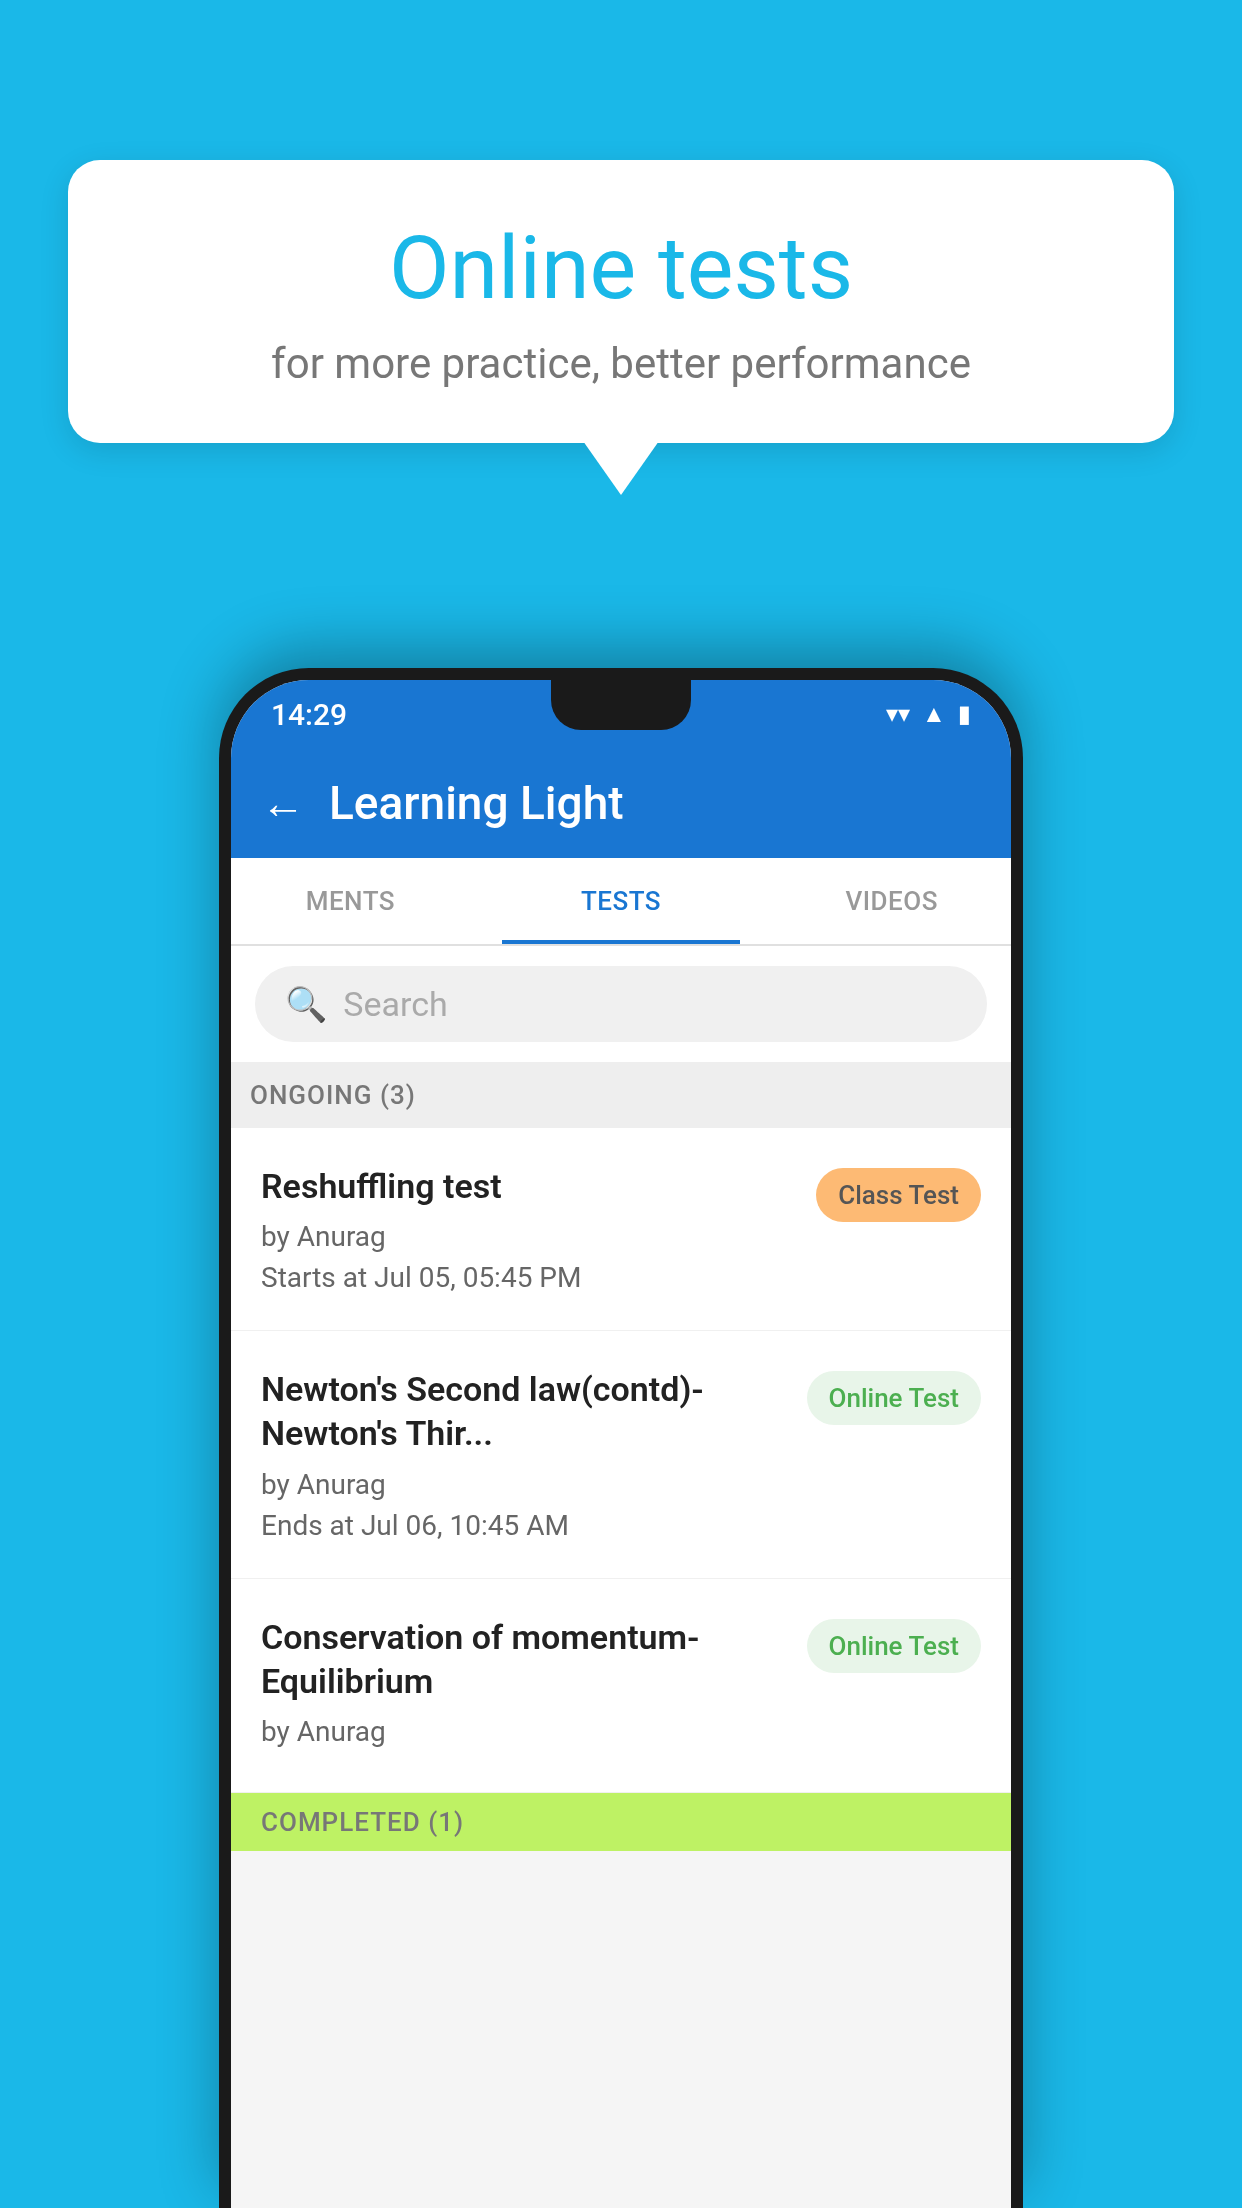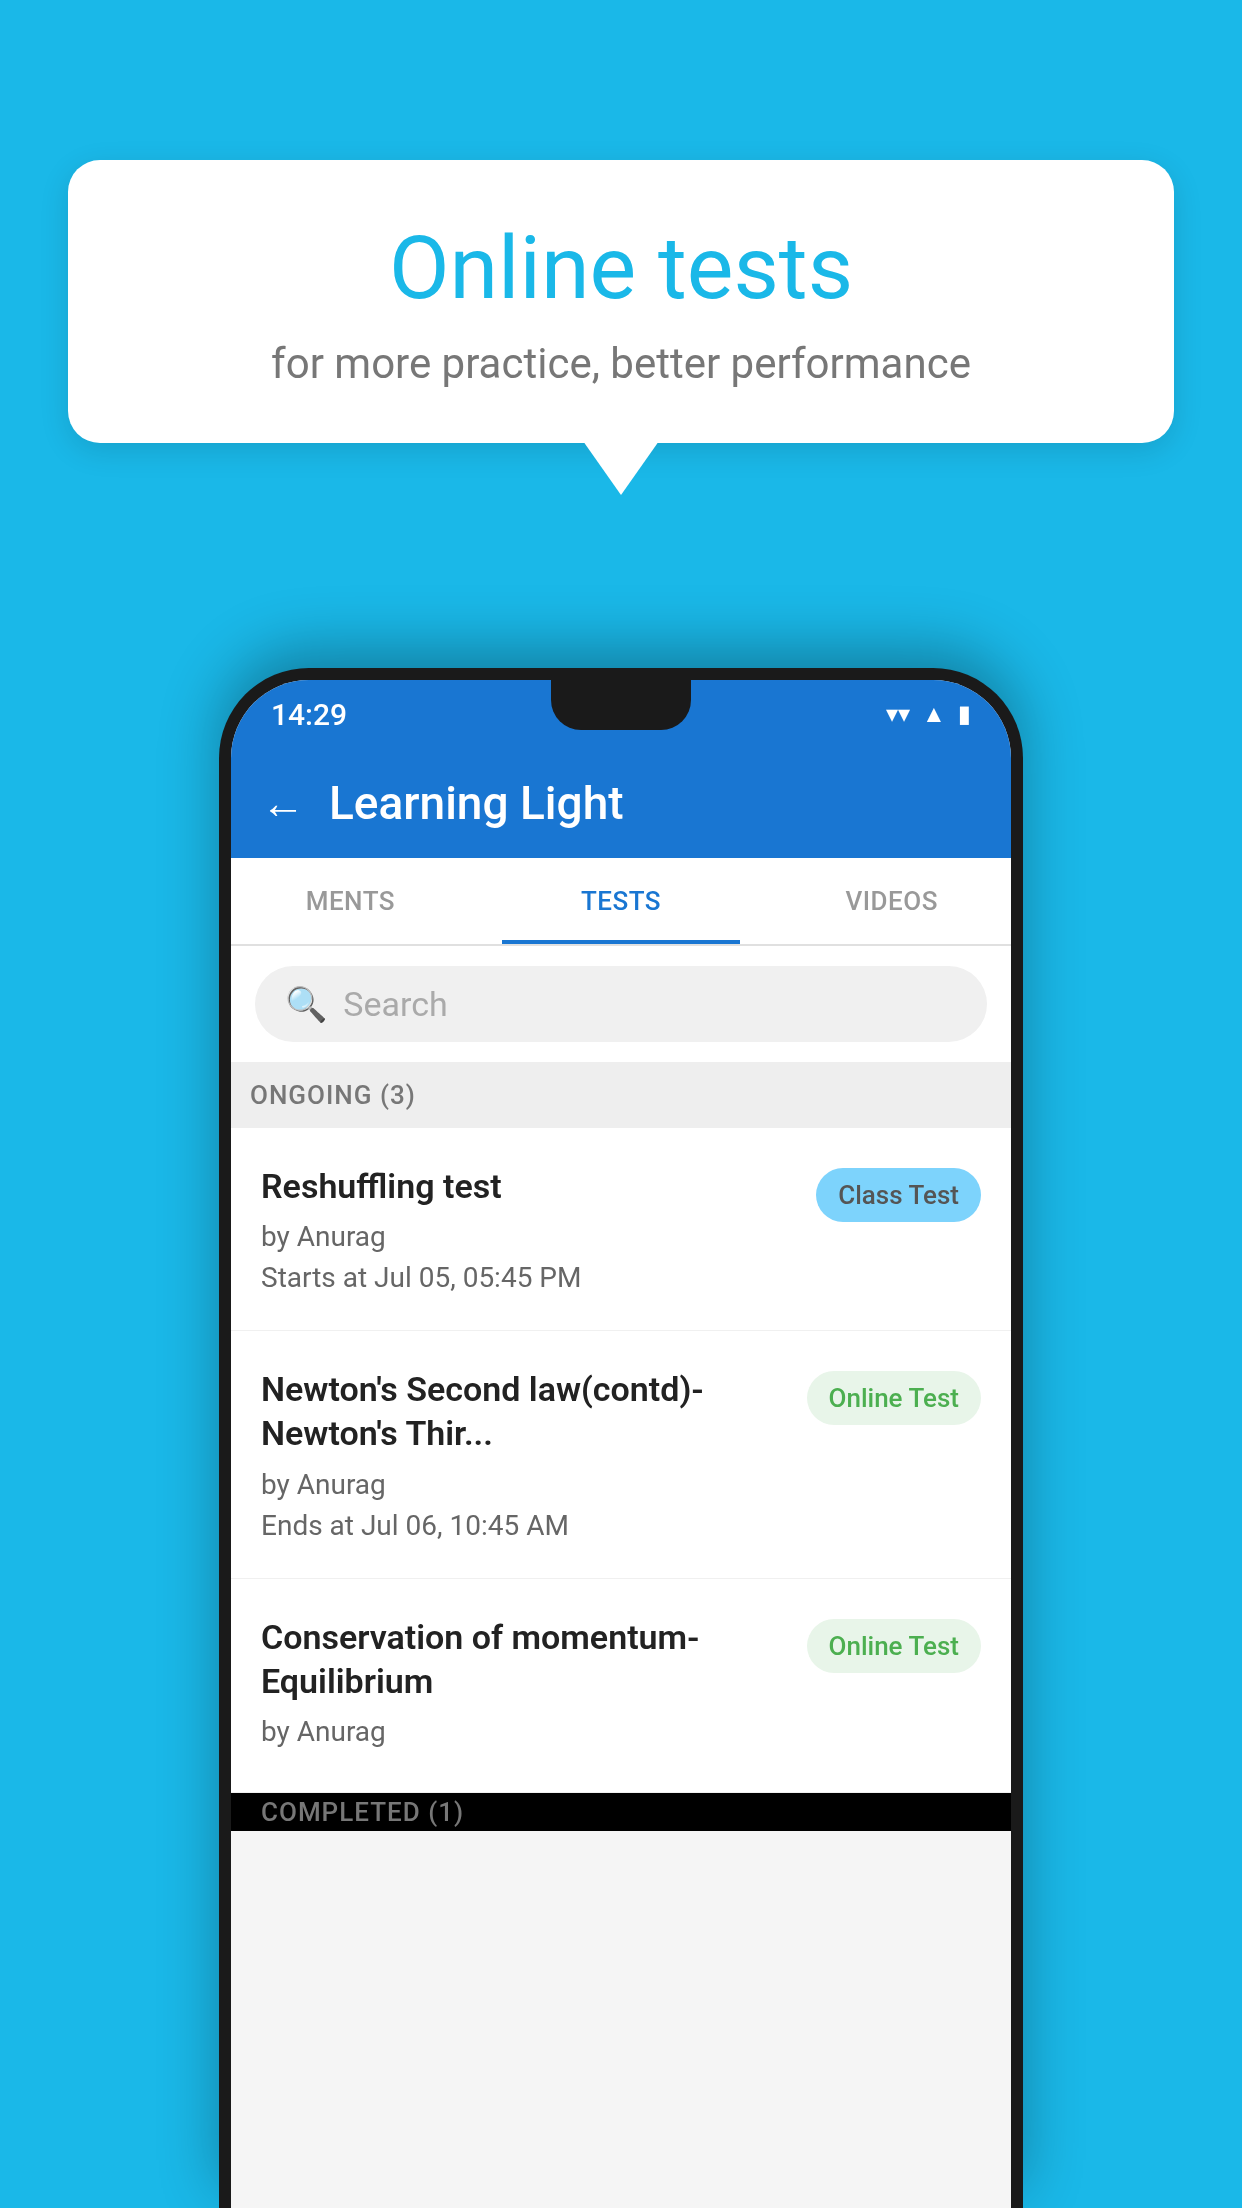--- a/index.html
+++ b/index.html
@@ -277,33 +277,33 @@
     .badge {
       border-radius: 30px;
       padding: 12px 22px;
       font-size: 26px;
       font-weight: 500;
       white-space: nowrap;
       margin-top: 4px;
     }
 
     .badge-class {
-      background: #7dd3fc;
+      background: #fdba74;
       color: #555;
     }
 
     .badge-online {
       background: #e8f5e9;
       color: #4caf50;
     }
 
     
     .completed-header {
-      background: #000000;
-      padding: 4px 30px;
+      background: #bef264;
+      padding: 14px 30px;
     }
   </style>
 </head>
 <body>
 
 <div class="bubble-card">
   <div class="bubble-title">Online tests</div>
   <div class="bubble-subtitle">for more practice, better performance</div>
 </div>
 

